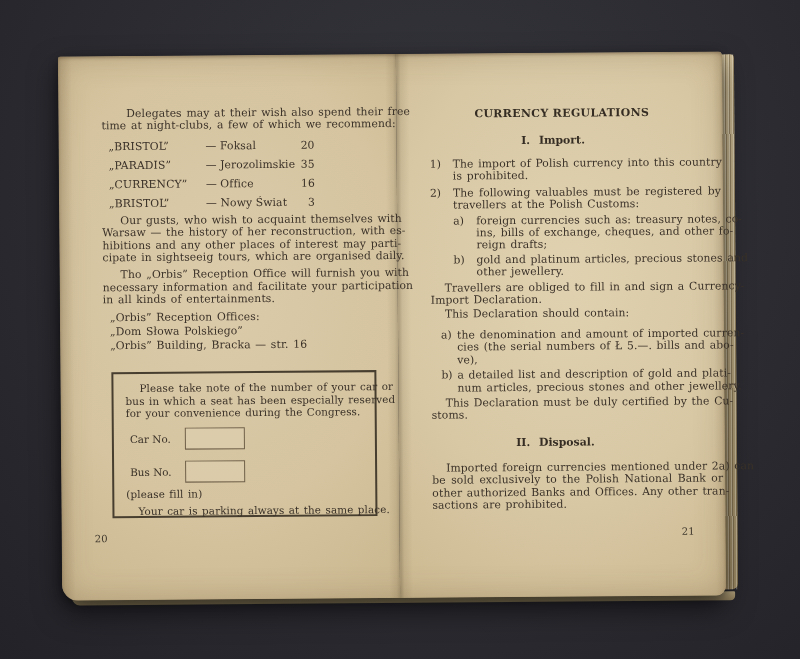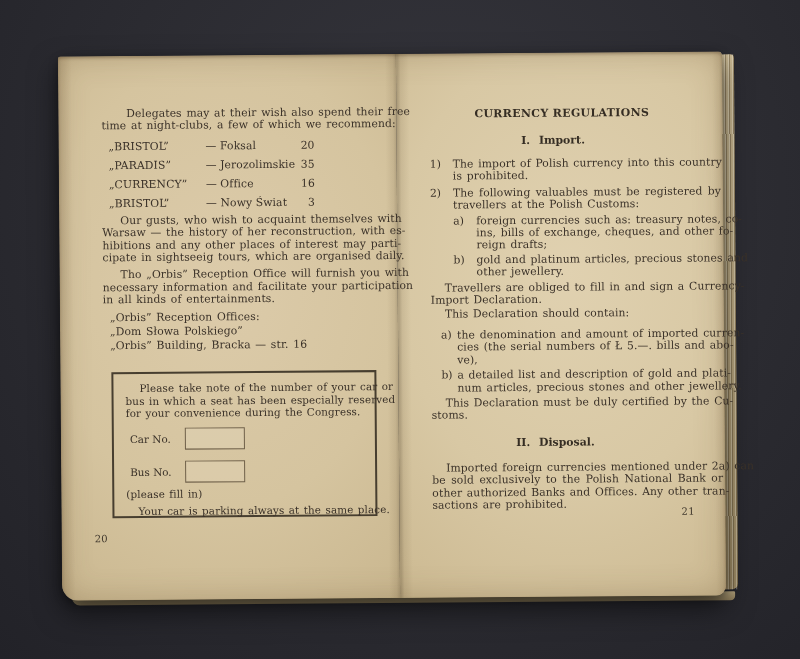--- a/index.html
+++ b/index.html
@@ -83,21 +83,21 @@
   .sb{margin-top:2px;}
   .trav{margin-top:3px;}
   .cont{margin-top:2px;}
   .ca{margin-top:8px;}
   .cb{margin-top:3px;}
   .cert{margin-top:3px;}
   .disp{margin-top:13px;}
 
   .pagenum{position:absolute;font-size:10px;letter-spacing:.3px;color:#3f372c;}
   .pn-left{left:33px;top:477px;}
-  .pn-right{left:620px;top:454px;}
+  .pn-right{left:620px;top:474px;}
 </style>
 </head>
 <body>
 
 <div class="book">
   <div class="stack-right"></div>
   <div class="stack-bottom"></div>
 
   <div class="spread">
     <div class="page page-left"></div>

